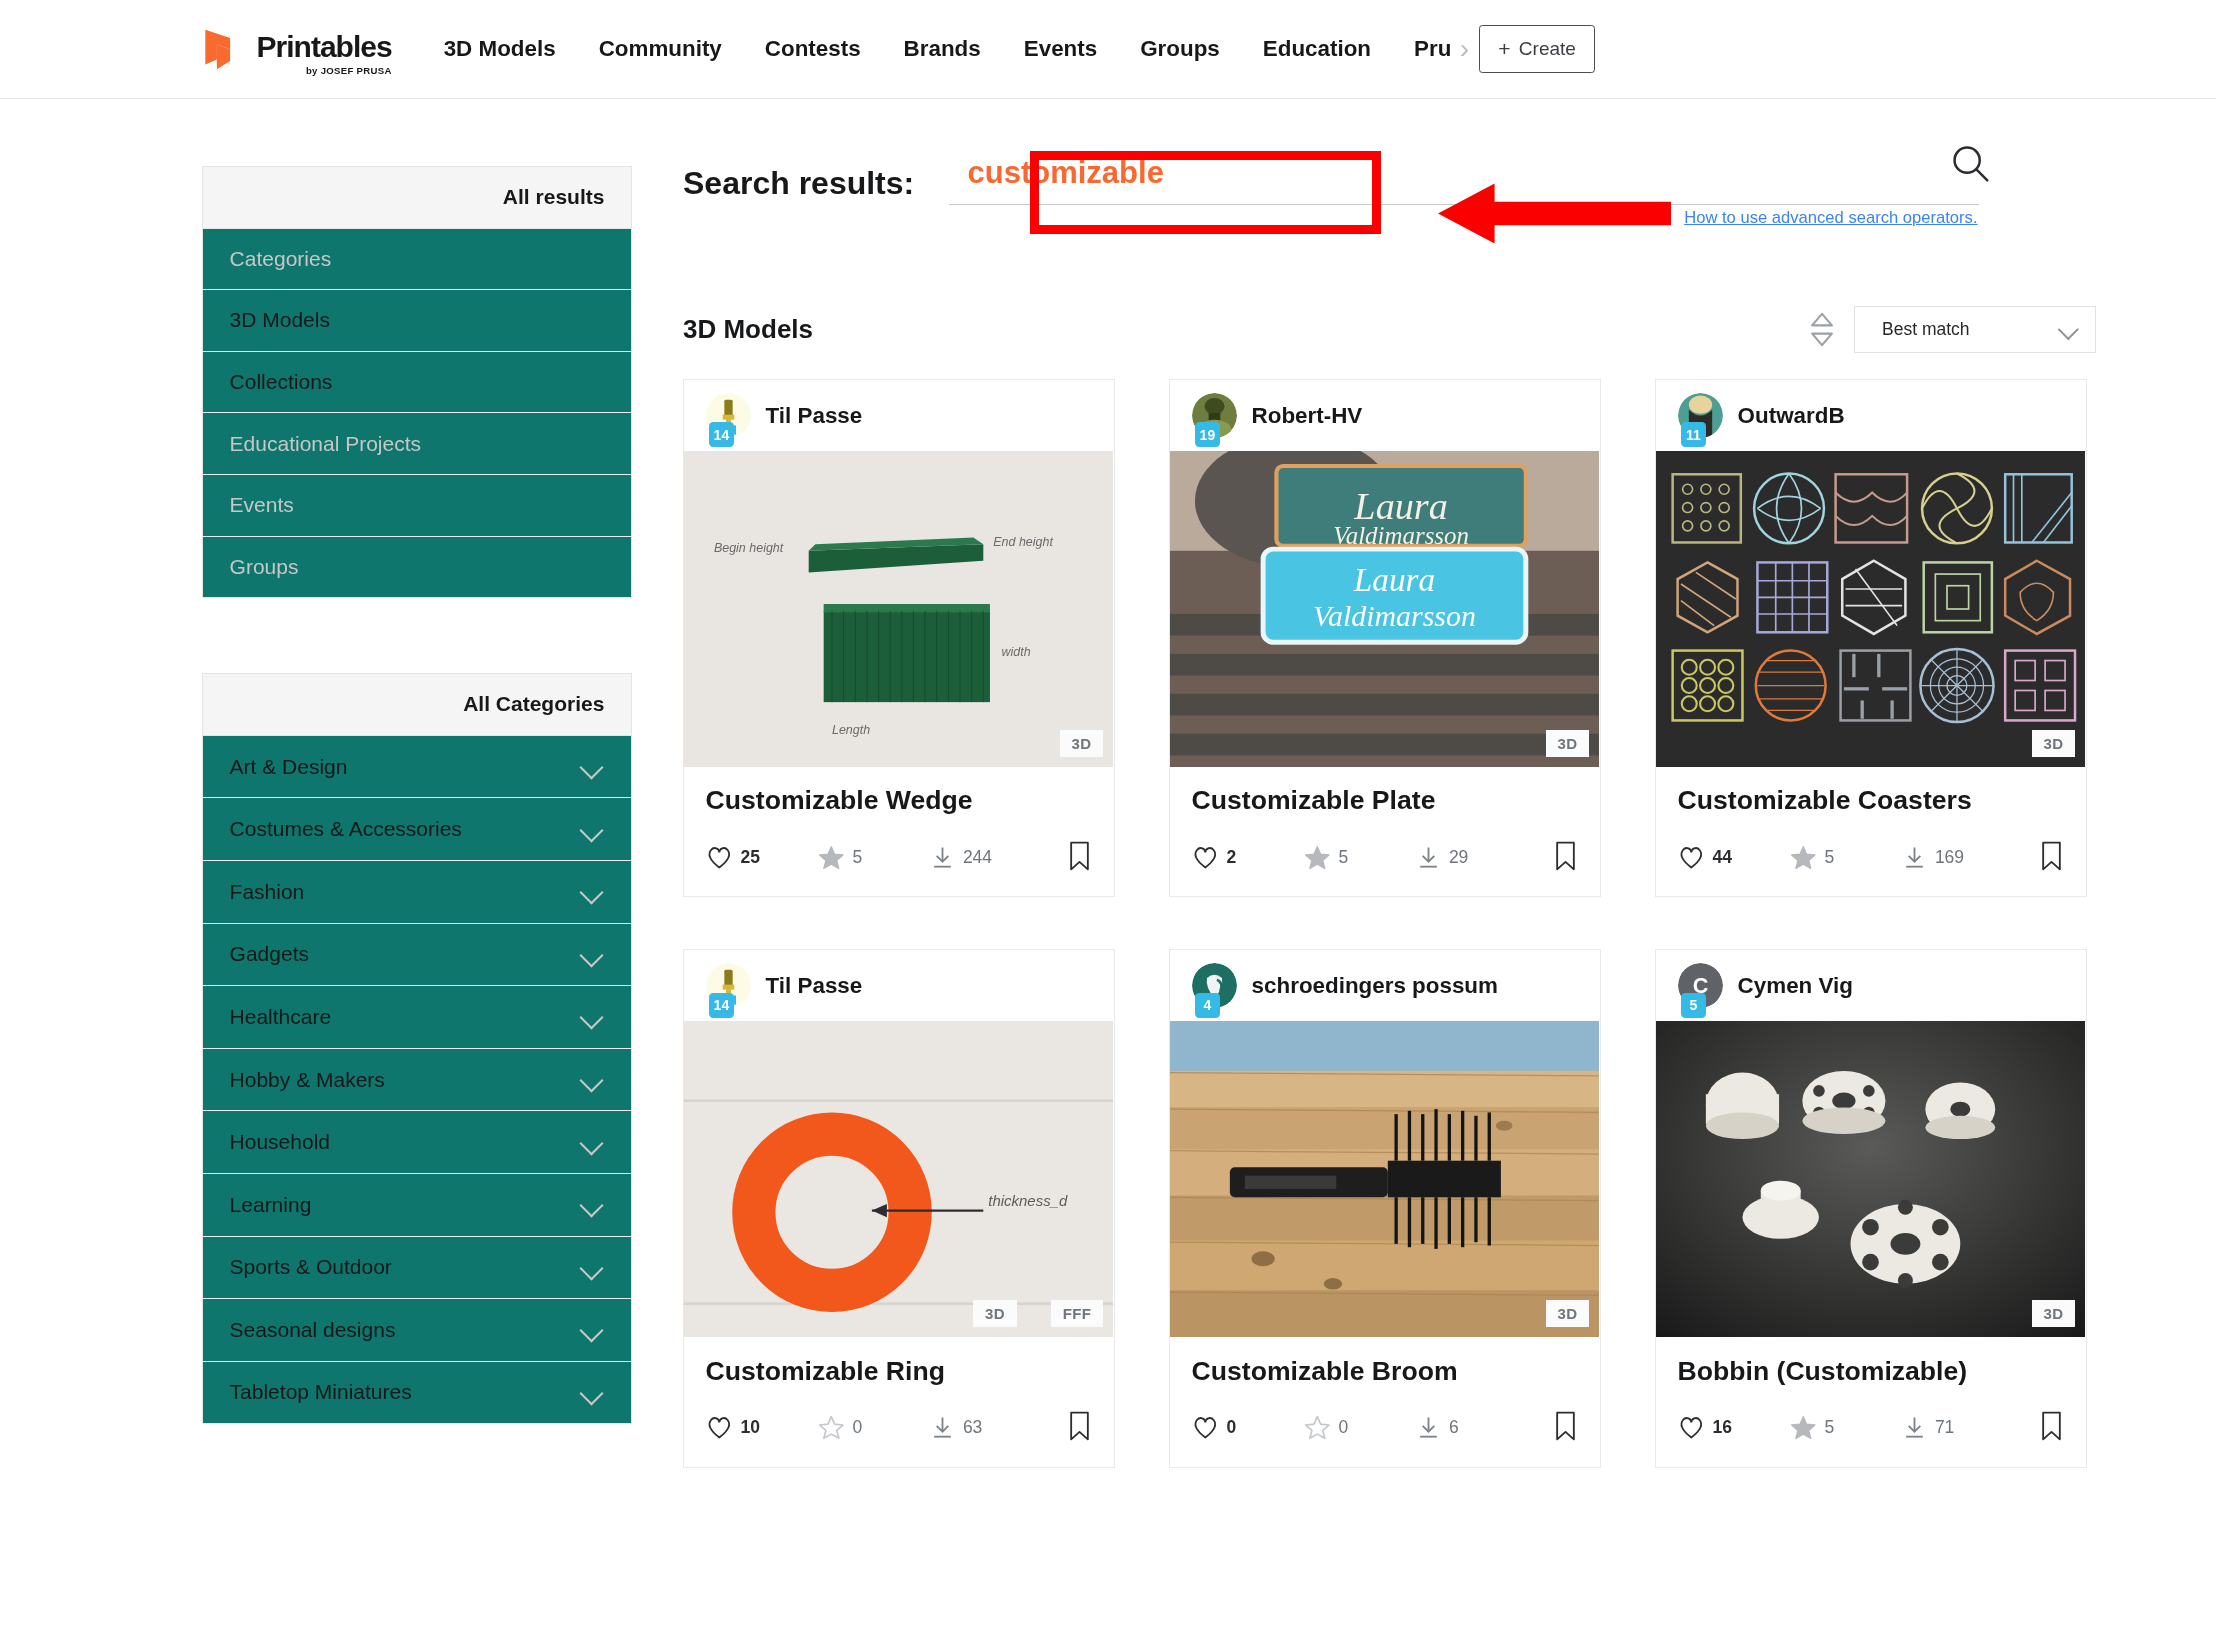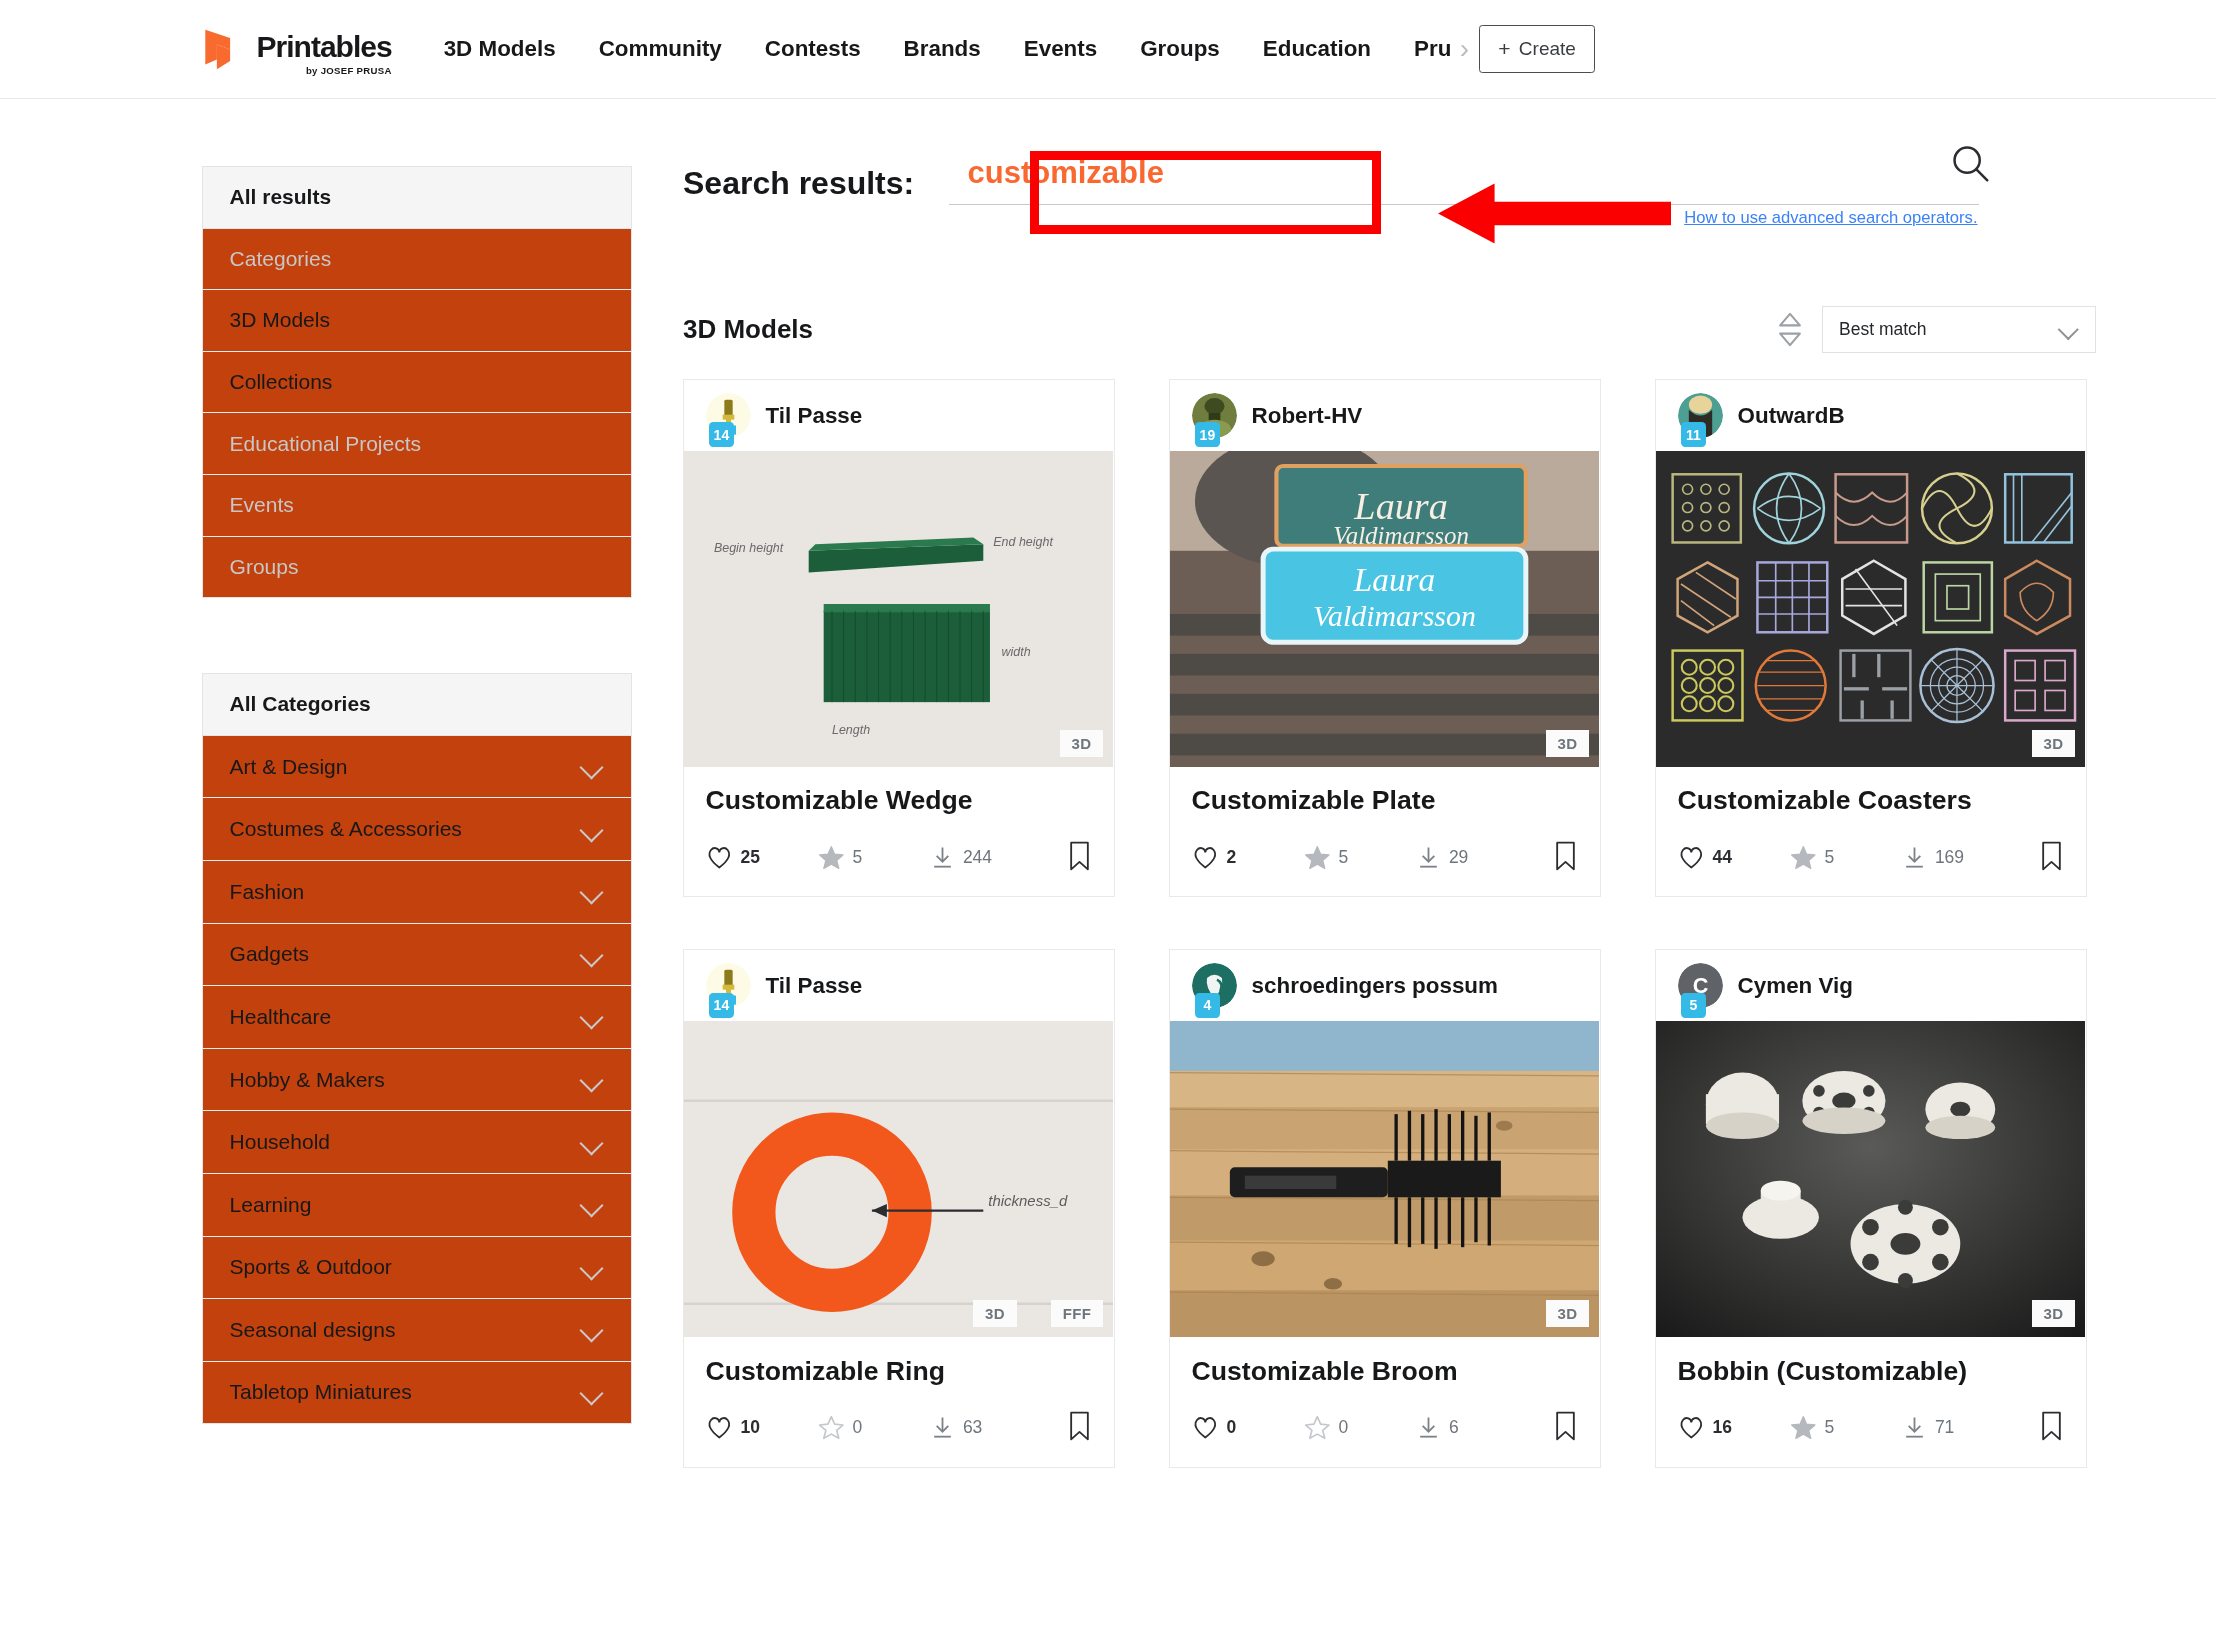--- a/index.html
+++ b/index.html
@@ -44,21 +44,21 @@
     border: 1.7px solid #4a4d52; border-radius: 3.3px;
     padding: 10.8px 18.3px; font-size: 19px; color: #3a3d42;
     display: flex; align-items: center; gap: 8.3px; white-space: nowrap;
     cursor: pointer; background: #fff;
   }
   .create-plus { font-size: 21px; font-weight: 400; }
 
   
   .sidebar { position: absolute; left: 202px; top: 166px; width: 430px; }
   .panel {
-    border: 1.7px solid #e4e4e4; background: #c2410c;
+    border: 1.7px solid #e4e4e4; background: #0f766e; text-align: right;
   }
   .panel-head {
     background: #f5f5f5; padding: 18.3px 26.6px;
     font-size: 21px; font-weight: bold; color: #17181a;
     border-bottom: 1.7px solid #e4e4e4;
   }
   .panel-row {
     padding: 18.3px 26.6px; font-size: 21px; color: #17181a;
     border-bottom: 1.7px solid #ededed; cursor: pointer;
     display: flex; align-items: center; justify-content: space-between;
@@ -117,23 +117,23 @@
   }
 
   .results-bar {
     position: absolute; top: 306px; left: 0; width: 1413px;
     display: flex; align-items: center; justify-content: space-between;
   }
   .results-title { font-size: 26px; font-weight: bold; color: #17181a; }
   .sort-wrap { display: flex; align-items: center; gap: 18.3px; }
   .sort-icon { width: 28px; height: 37px; cursor: pointer; }
   .sort-select {
-    width: 274px; height: 47px; border: 1.7px solid #e2e2e2; background: #fff;
+    width: 242px; height: 47px; border: 1.7px solid #e2e2e2; background: #fff;
     display: flex; align-items: center; justify-content: space-between;
-    padding: 0 15px 0 16px; font-size: 17.5px; color: #26282b; cursor: pointer;
+    padding: 0 15px 0 27px; font-size: 17.5px; color: #26282b; cursor: pointer;
   }
   .sort-chev {
     width: 21.6px; height: 21.6px; position: relative;
   }
   .sort-chev::after {
     content: ""; position: absolute; left: 2.5px; top: 3.3px;
     width: 12.5px; height: 12.5px;
     border-right: 2.1px solid #8d9298; border-bottom: 2.1px solid #8d9298;
     transform: rotate(45deg);
   }

